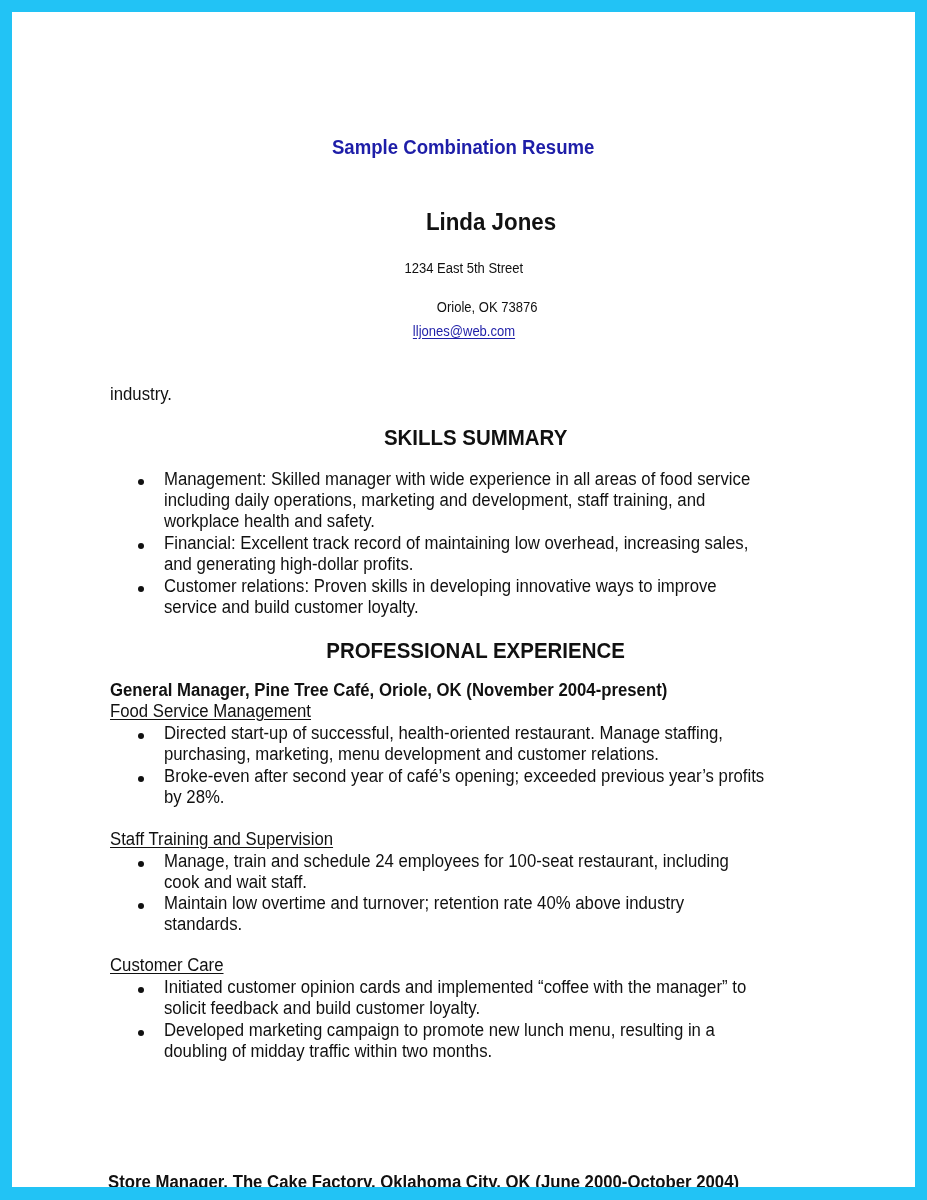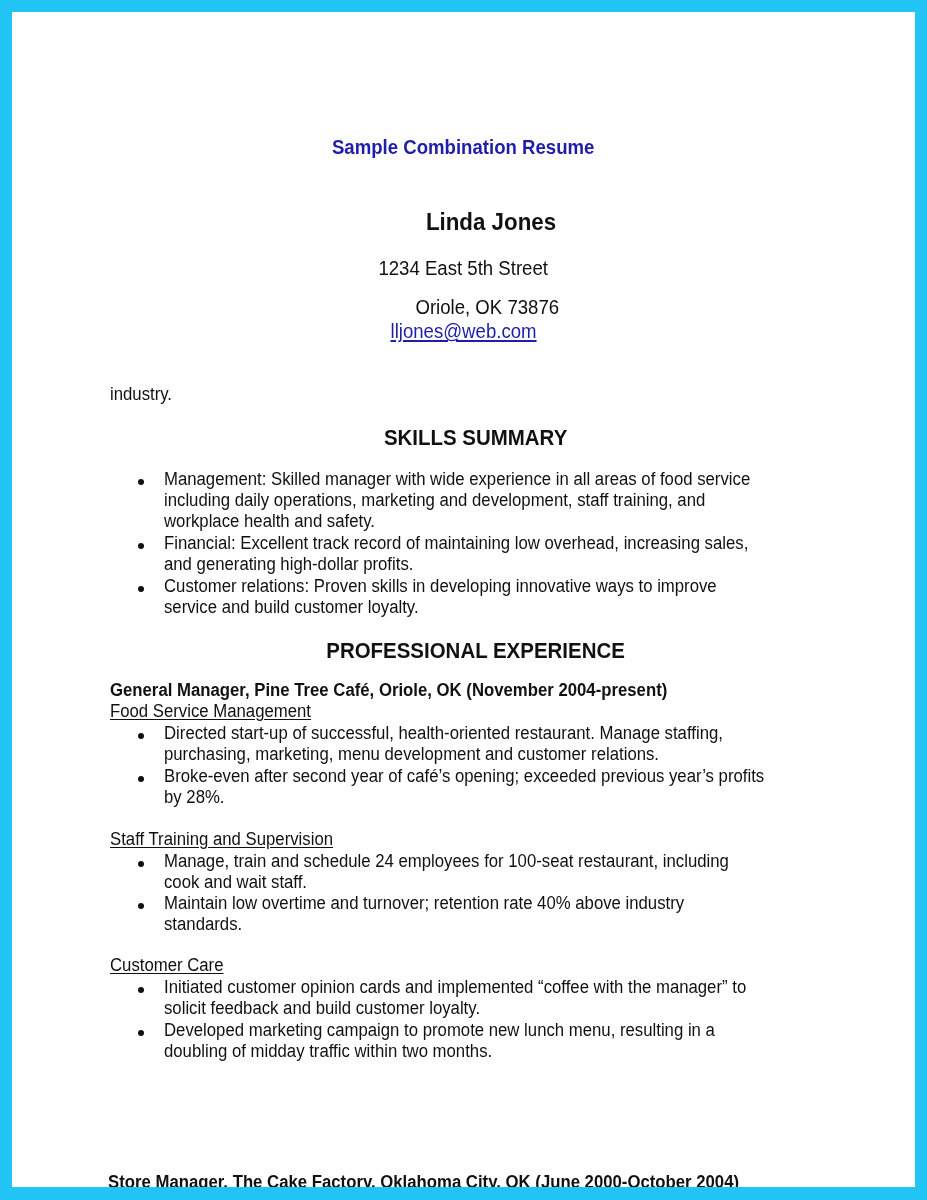--- a/index.html
+++ b/index.html
@@ -51,21 +51,21 @@
     text-decoration: underline;
     text-underline-offset: 3px;
   }
   .name {
     font-weight: bold;
     font-size: 24px;
     color: #111;
     margin-left: 28px;
   }
   .addr {
-    font-size: 20px;
+    font-size: 14px;
     line-height: 21px;
     color: #111;
   }
   .email {
     color: #1e1ea8;
     text-decoration: underline;
     text-underline-offset: 2px;
   }
   .body-text {
     font-size: 18px;

